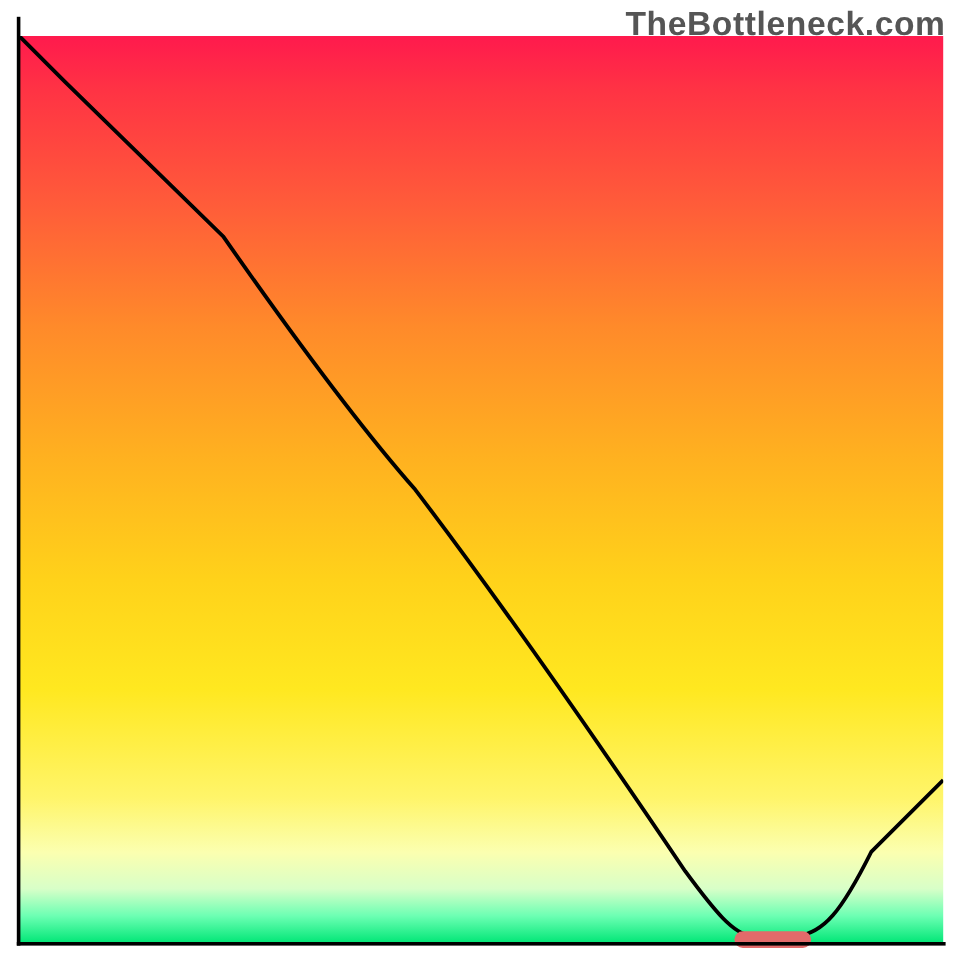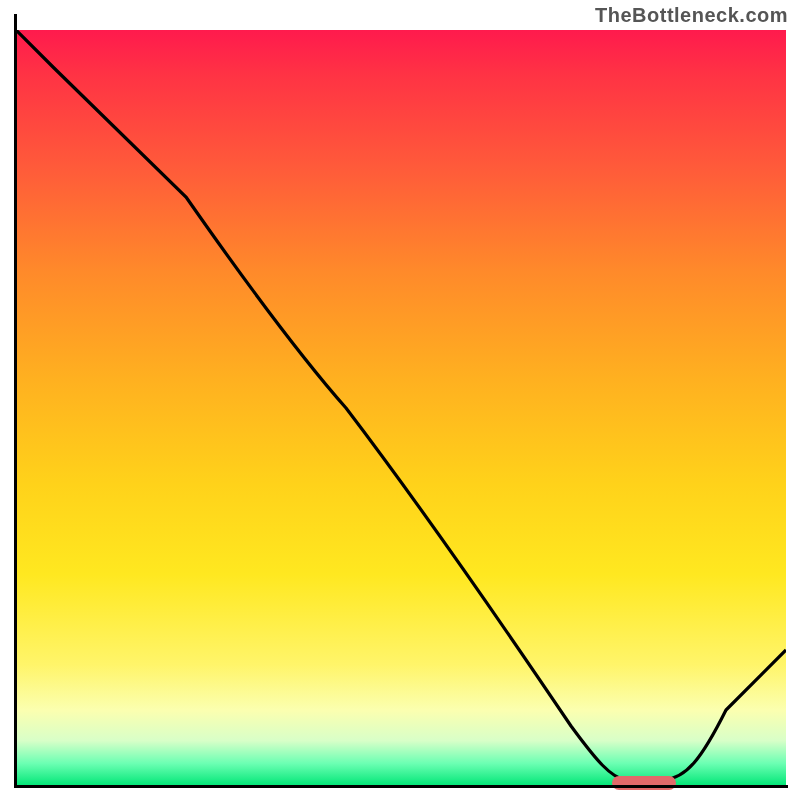--- a/index.html
+++ b/index.html
@@ -12,21 +12,21 @@
   }
   .container {
     position: relative;
     width: 800px;
     height: 800px;
   }
   .watermark {
     position: absolute;
     top: 4px;
     right: 12px;
-    font-size: 20px;
+    font-size: 28px;
     font-weight: bold;
     color: #555555;
     letter-spacing: 0.5px;
   }
   .plot-area {
     position: absolute;
     left: 16px;
     top: 30px;
     width: 770px;
     height: 756px;

